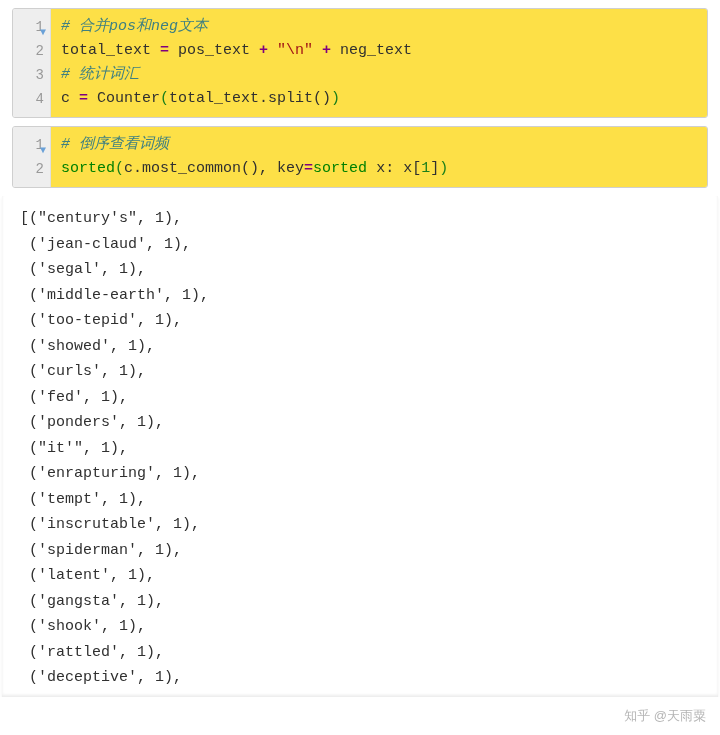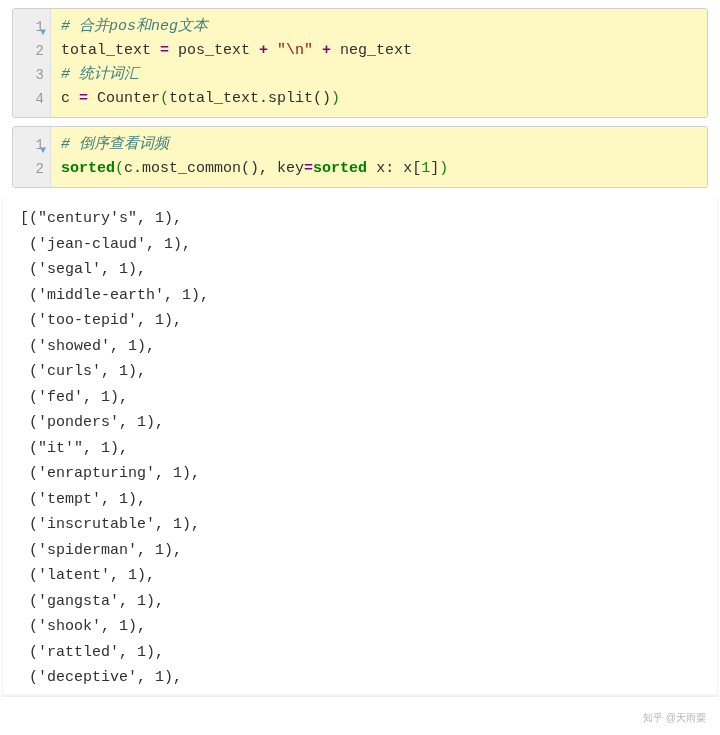--- a/index.html
+++ b/index.html
@@ -40,28 +40,28 @@
   position: absolute;
   right: -2px;
   top: 6px;
 }
 .code {
   flex: 1;
   padding: 6px 10px;
   line-height: 24px;
   white-space: pre;
   color: #303030;
-  background: #fef9c3;
+  background: #fde047;
 }
 .c-comment { color: #408080; font-style: italic; }
 .c-op { color: #7f007f; font-weight: bold; }
 .c-str { color: #a31515; }
 .c-paren { color: #303030; }
 .c-paren-g { color: #1a7f1a; }
-.c-kw { color: #008000; font-weight: bold; }
+.c-kw { color: #008000; font-weight: normal; }
 .c-num { color: #1a7f1a; }
 .c-bracket { color: #303030; }
 
 .output {
   padding: 10px 18px 6px 18px;
   font-family: Menlo, Monaco, Consolas, "Courier New", monospace;
   font-size: 15px;
   line-height: 25.5px;
   color: #303030;
   white-space: pre;
@@ -69,21 +69,21 @@
   background: #fff;
   box-shadow: 0 -2px 3px rgba(0,0,0,0.08) inset, 0 2px 3px rgba(0,0,0,0.06);
   margin: 0 2px;
 }
 .watermark {
   position: fixed;
   right: 14px;
   bottom: 10px;
   color: rgba(120,120,120,0.55);
   font-family: -apple-system, BlinkMacSystemFont, "PingFang SC", sans-serif;
-  font-size: 10px;
+  font-size: 13px;
   margin-top: 16px;
 }
 </style>
 </head>
 <body>
 
 <div class="cell">
   <div class="code-area">
     <div class="gutter">
       <div class="ln"><span>1</span><span class="fold">▼</span></div>

